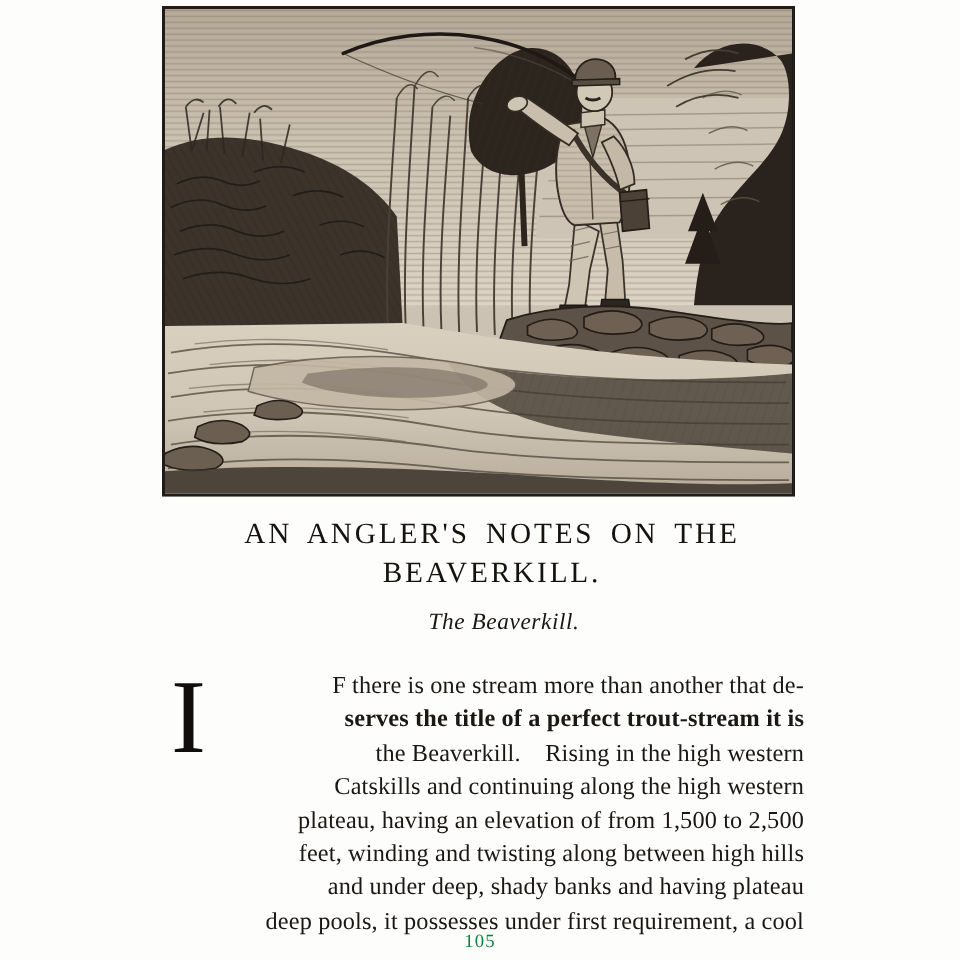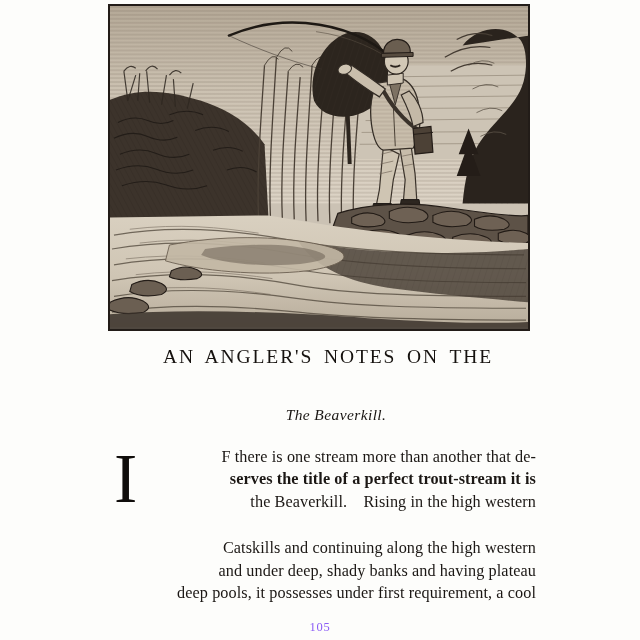--- a/index.html
+++ b/index.html
@@ -96,21 +96,21 @@
   .line.indented { padding-left: 42px; }
 
   .pageno {
     position: absolute;
     left: 0;
     top: 620px;
     width: 640px;
     text-align: center;
     font-size: 12.5px;
     letter-spacing: 0.8px;
-    color: #8b5cf6;
+    color: #15803d;
   }
 </style>
 </head>
 <body>
 
 <div class="page">
 
   <div class="plate">
     <svg viewBox="0 0 422 327" preserveAspectRatio="none">
       <defs>
@@ -301,29 +301,32 @@
         <path d="M0,300 q18,-9 34,-1 q10,6 0,11 q-22,4 -36,-3 Z"></path>
         <path d="M62,268 q14,-7 26,-1 q9,5 0,9 q-18,3 -28,-2 Z"></path>
       </g>
 
       <path d="M0,312 C80,306 180,310 260,316 C330,320 380,322 422,320 L422,327 L0,327 Z" fill="#39312a" opacity="0.85"></path>
     </svg>
   </div>
 
   <div class="title-block">
     <div class="title-line">AN ANGLER'S NOTES ON THE</div>
+    <div class="title-line">BEAVERKILL.</div>
   </div>
 
   <div class="subtitle">The Beaverkill.</div>
 
   <div class="body-block">
     <div class="dropcap">I</div>
     <div class="line indented" style="word-spacing: 0px;">F there is one stream more than another that de-</div>
     <div class="line indented" style="word-spacing: 0px; font-weight: bold;">serves the title of a perfect trout-stream it is</div>
     <div class="line indented" style="word-spacing: 0px;">the Beaverkill. Rising in the high western</div>
-    <div class="line indented" style="word-spacing: 0px; margin-top: 24px;">Catskills and continuing along the high western</div>
+    <div class="line indented" style="word-spacing: 0px;">Catskills and continuing along the high western</div>
+    <div class="line">plateau, having an elevation of from 1,500 to 2,500</div>
+    <div class="line">feet, winding and twisting along between high hills</div>
     <div class="line">and under deep, shady banks and having plateau</div>
     <div class="line">deep pools, it possesses under first requirement, a cool</div>
   </div>
 
   <div class="pageno">105</div>
 
 </div>
 
 </body></html>

